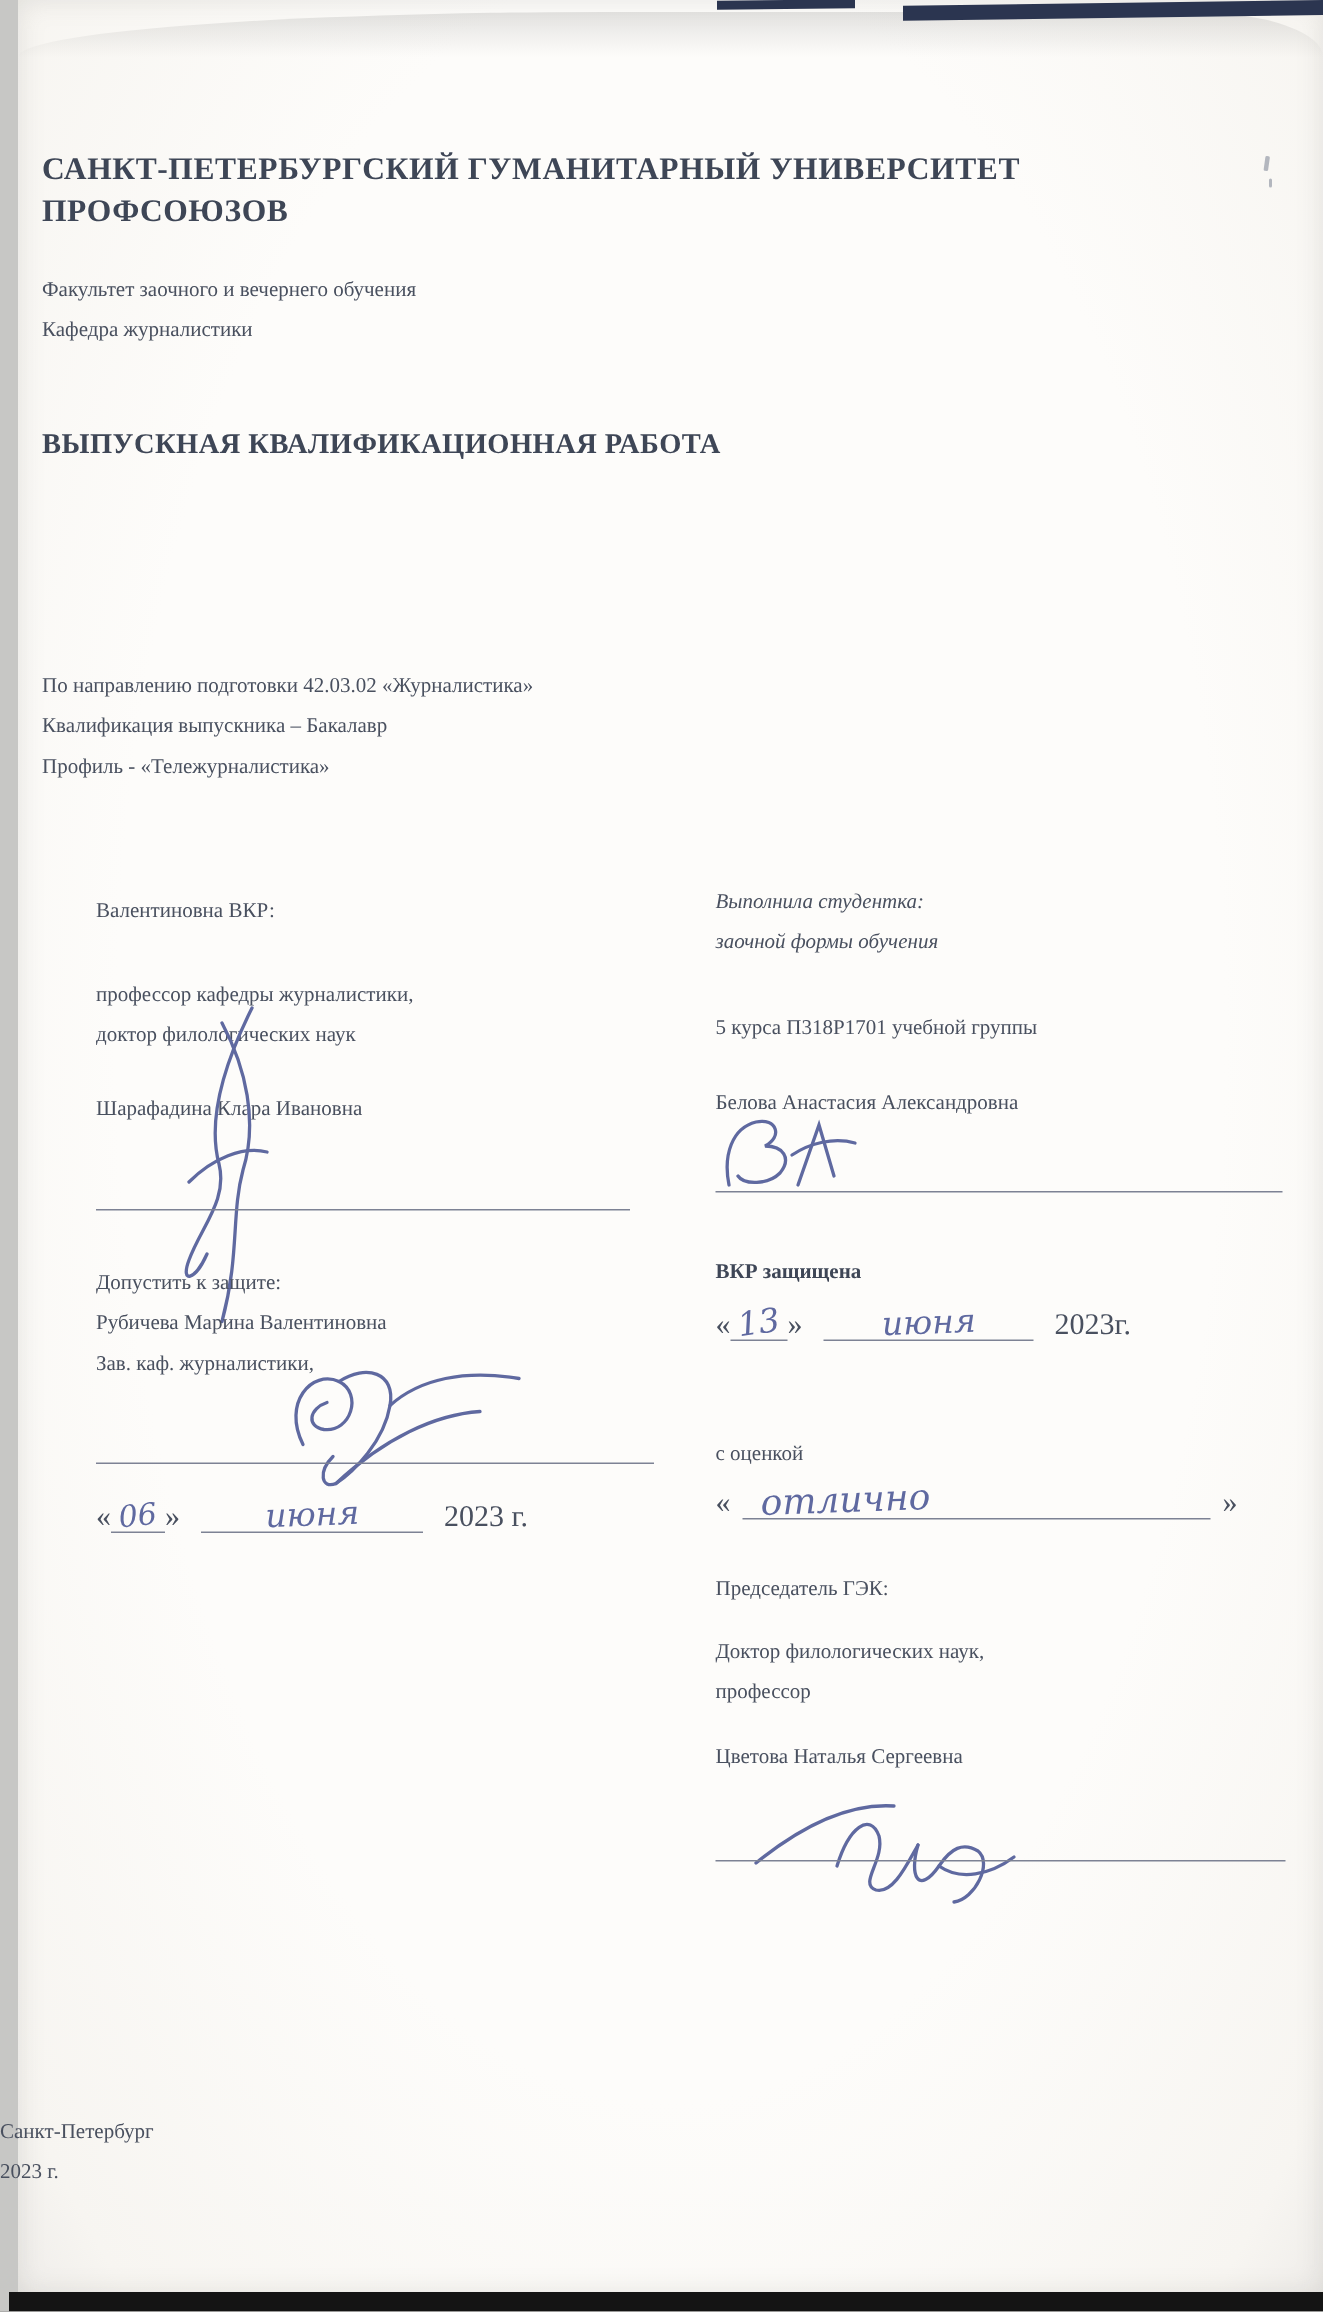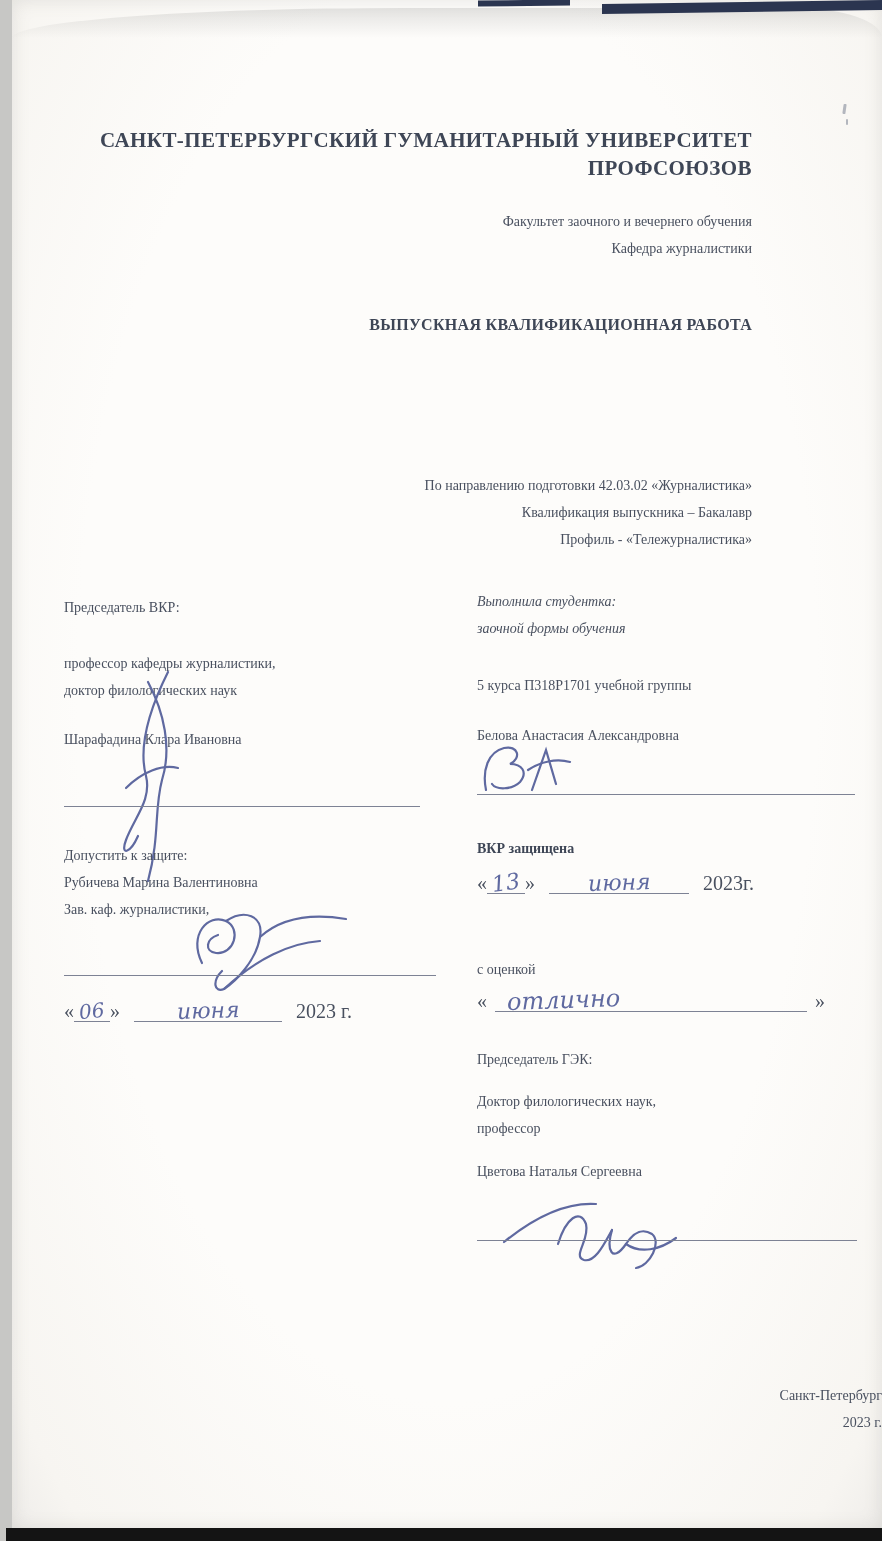--- a/index.html
+++ b/index.html
@@ -20,25 +20,25 @@
     background:linear-gradient(180deg, rgba(150,150,148,.25), rgba(150,150,148,0));
     border-top-left-radius:45% 100%; border-top-right-radius:10% 100%;
   }
   .topbar{position:absolute; top:0; height:9px; background:#2b3550;}
   .topbar.seg1{left:478px; width:92px; height:6px; transform:skewY(-.6deg);}
   .topbar.seg2{left:602px; width:280px; height:10px; transform:skewY(-.8deg); transform-origin:right top;}
   .bottombar{position:absolute; left:6px; top:1528px; width:876px; height:13px; background:#141414;}
   .noise-mark{position:absolute; background:#8d93a2; opacity:.65; border-radius:1px;}
 
   .abs{position:absolute;}
-  .center{text-align:right;margin-top:28px;}
+  .center{text-align:left;}
   .b{font-weight:bold; color:#3e4656;}
   .t21{font-size:21px; letter-spacing:.4px; line-height:28px;}
   .t20{font-size:14px; line-height:27px;}
-  .t20b{font-size:16px; letter-spacing:.3px; line-height:29px;}
+  .t20b{font-size:19px; letter-spacing:.3px; line-height:29px;}
   .body-block div{white-space:nowrap;}
 
   .sigline{position:absolute; height:0; border-bottom:1.6px solid #7d8294;}
   .hand{
     font-family:"DejaVu Serif",serif; font-style:italic;
     color:#5f69a0; font-size:22px;
   }
   .hw-underline{
     display:inline-block; border-bottom:1.6px solid #7d8294;
     text-align:center; line-height:20px; vertical-align:baseline;
@@ -75,21 +75,21 @@
 
   <div class="abs center b t20b" style="left:28px;top:337px;width:724px;">
   </div>
 
   <div class="abs center t20 body-block" style="left:28px;top:444px;width:724px;">
     <div>По направлению подготовки  42.03.02 «Журналистика»</div>
     <div>Квалификация выпускника – Бакалавр</div>
     <div>Профиль - «Тележурналистика»</div>
   </div>
 
-  <div class="abs t20" style="left:64px;top:594px;">Председатель ВКР:</div>
+  <div class="abs t20" style="left:64px;top:594px;">Валентиновна ВКР:</div>
   <div class="abs t20 body-block" style="left:64px;top:650px;">
     <div>профессор кафедры журналистики,</div>
     <div>доктор филологических наук</div>
   </div>
   <div class="abs t20" style="left:64px;top:726px;">Шарафадина Клара Ивановна</div>
 
   <svg class="sig" style="left:90px;top:668px;" width="130" height="215" viewBox="0 0 130 215">
     <path d="M78,4 C60,40 48,78 56,108 C62,132 44,150 36,172 C30,188 40,186 48,168"></path>
     <path d="M58,14 C74,44 82,80 72,112 C64,142 70,168 58,213"></path>
     <path d="M36,120 C52,104 72,96 88,100"></path>
@@ -148,17 +148,17 @@
   <div class="abs t20" style="left:477px;top:1158px;">Цветова Наталья Сергеевна</div>
 
   <svg class="sig" style="left:500px;top:1190px;" width="200" height="80" viewBox="0 0 200 80">
     <path d="M4,52 C36,26 66,12 96,14"></path>
     <path d="M58,54 C66,28 80,18 86,34 C90,50 72,66 84,70 C96,73 106,50 112,40"></path>
     <path d="M112,40 C106,60 112,74 126,54 C134,42 142,38 152,44 C162,52 150,76 136,78"></path>
     <path d="M126,54 C140,64 160,60 176,48"></path>
   </svg>
   <div class="sigline" style="left:477px;top:1240px;width:380px;"></div>
 
-  <div class="abs center t20 body-block" style="left:0px;top:1354px;width:882px;">
+  <div class="abs center t20 body-block" style="left:0px;top:1408px;width:882px;">
     <div>Санкт-Петербург</div>
     <div>2023 г.</div>
   </div>
 </div>
 
 </body></html>

